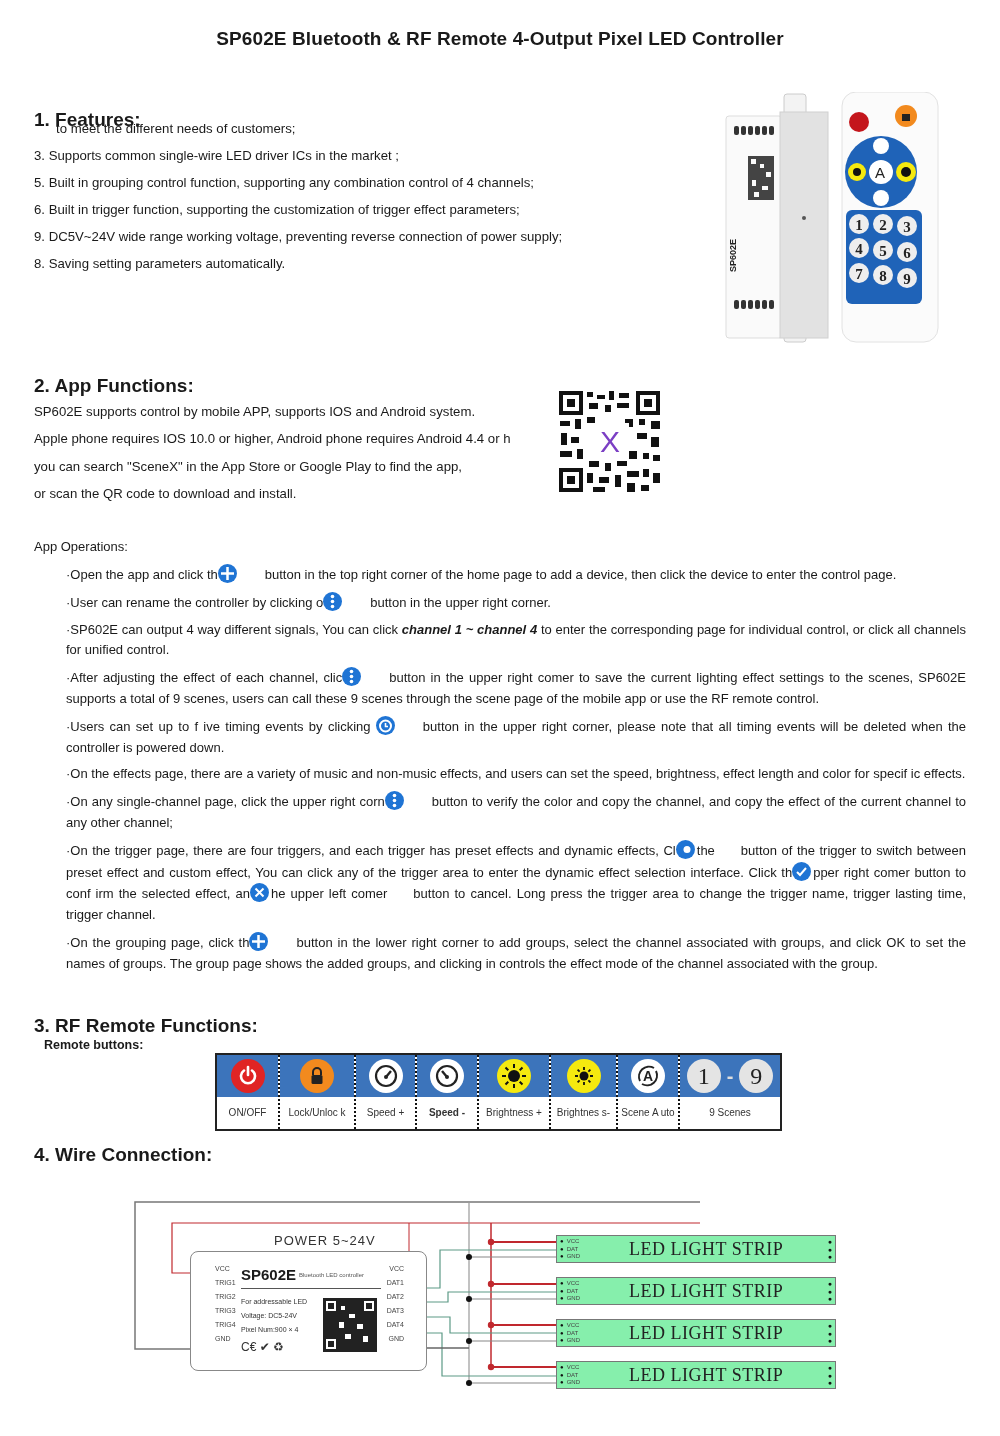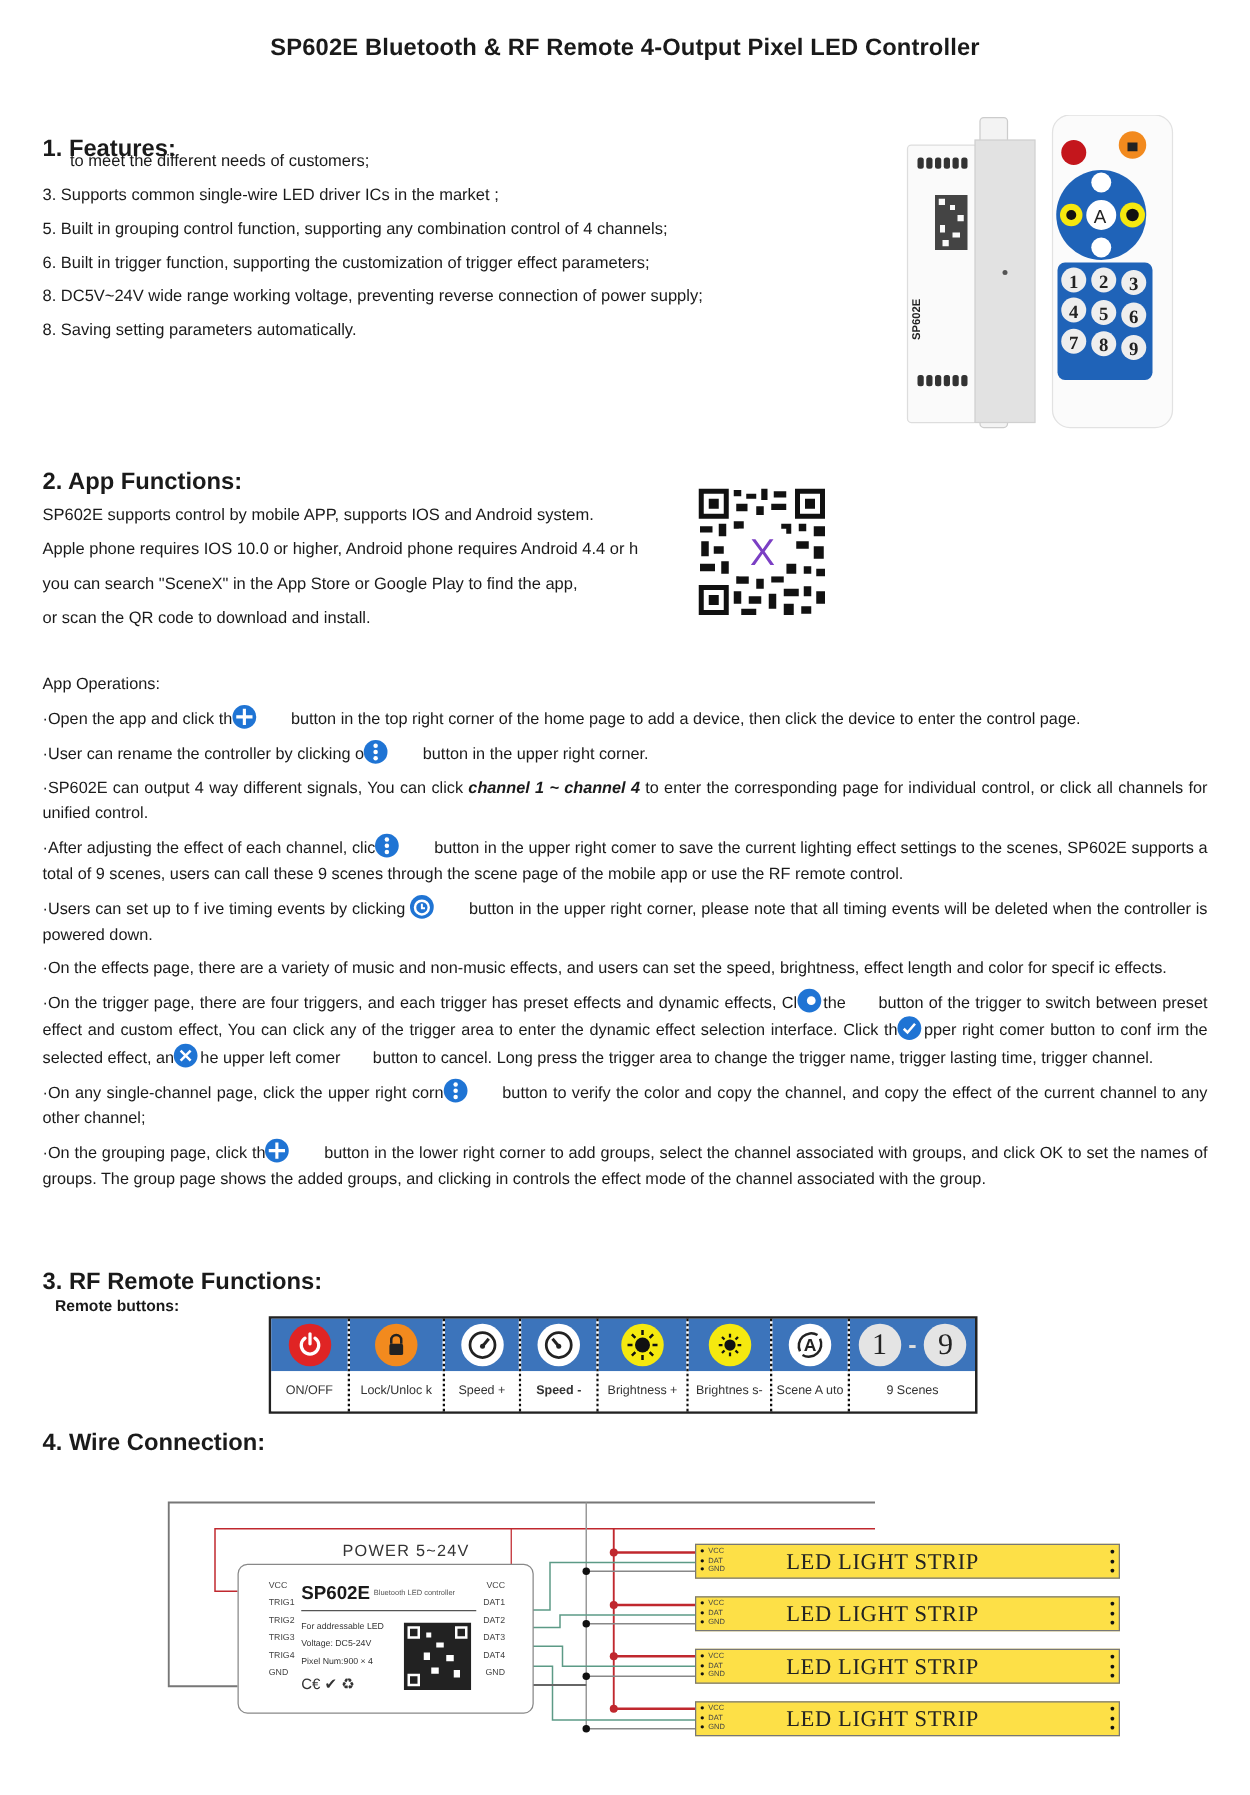--- a/index.html
+++ b/index.html
@@ -7,60 +7,60 @@
   body { position: relative; font-family: "Liberation Sans", sans-serif; color: #1a1a1a; }
   .abs { position: absolute; }
   .title { left: 0; width: 1000px; top: 28px; text-align: center; font-weight: bold; font-size: 19px; letter-spacing: 0.1px; }
   .h2 { font-weight: bold; font-size: 19px; left: 34px; }
   .feat { left: 34px; font-size: 13.2px; line-height: 27px; }
   .feat div { white-space: nowrap; }
   .feat .indent { padding-left: 22px; }
   .app p { font-size: 13.2px; line-height: 27.3px; white-space: nowrap; }
   .ops { left: 34px; width: 932px; font-size: 13px; }
   .ops .hd { line-height: 20px; margin-bottom: 7px; }
-  .ops .para { line-height: 20.8px; margin-bottom: 6px; text-align: justify; }
+  .ops .para { line-height: 20.8px; margin-bottom: 6px; text-align: justify; margin-left: 32px; }
   .ops .para b { font-weight: bold; font-style: italic; }
   .bi { display: inline-block; width: 19px; height: 19px; border-radius: 50%; background: #1f74d4; vertical-align: -4px; position: relative; margin-right: 2px; }
   .bi svg { position: absolute; left: 0; top: 0; }
   .gap { display: inline-block; width: 26px; }
 
   
   .rtable { left: 215px; top: 1053px; width: 567px; height: 78px; border: 2px solid #222; display: flex; }
   .rcol { position: relative; border-right: 2px dotted #111; display: flex; flex-direction: column; }
   .rcol:last-child { border-right: none; }
   .rtop { height: 42px; background: #3c74bb; display: flex; align-items: center; justify-content: center; gap: 6px; }
   .rbot { flex: 1; background: #fff; font-size: 10px; color: #333; display: flex; align-items: center; justify-content: center; text-align: center; line-height: 14px; padding: 0 2px; }
   .ricon { width: 34px; height: 34px; border-radius: 50%; display: flex; align-items: center; justify-content: center; }
   .numc { width: 34px; height: 34px; border-radius: 50%; background: #e4e4e4; font-family: "Liberation Serif", serif; font-size: 24px; display: flex; align-items: center; justify-content: center; color: #222; }
   .dash { color: #ddd; font-size: 20px; font-weight: bold; }
 
   
   .wire { left: 130px; top: 1195px; width: 730px; height: 210px; }
   .ctrl { left: 190px; top: 1251px; width: 237px; height: 120px; border: 1.5px solid #888; border-radius: 8px; background: #fff; }
-  .strip { left: 556px; width: 340px; height: 28px; border: 1.5px solid #777; background: #fde047; }
+  .strip { left: 556px; width: 280px; height: 28px; border: 1.5px solid #777; background: #86efac; }
   .strip .pins { position: absolute; left: 3px; top: 2px; font-size: 6px; line-height: 7.5px; color: #444; }
   .strip .pins span { display: block; }
   .strip .pins span::before { content: "●"; font-size: 6px; margin-right: 3px; color: #111; }
   .strip .label { position: absolute; left: 72px; top: 3px; font-family: "Liberation Serif", serif; font-size: 18px; letter-spacing: 0.5px; color: #222; }
   .strip .enddots { position: absolute; right: 3px; top: 2px; font-size: 7px; line-height: 7.5px; color: #111; }
   .pinL, .pinR { font-size: 7px; color: #444; line-height: 14px; position: absolute; }
   .pinL span, .pinR span { display: block; }
 </style>
 </head>
 <body>
 
 <div class="abs title">SP602E Bluetooth &amp; RF Remote 4-Output Pixel LED Controller</div>
 
 <div class="abs h2" style="top:109px;">1. Features:</div>
 <div class="abs feat" style="top:115px;">
   <div class="indent">to meet the different needs of customers;</div>
   <div>3. Supports common single-wire LED driver ICs in the market ;</div>
   <div>5. Built in grouping control function, supporting any combination control of 4 channels;</div>
   <div>6. Built in trigger function, supporting the customization of trigger effect parameters;</div>
-  <div>8. DC5V~24V wide range working voltage, preventing reverse connection of power supply;</div>
+  <div>9. DC5V~24V wide range working voltage, preventing reverse connection of power supply;</div>
   <div>8. Saving setting parameters automatically.</div>
 </div>
 
 <div class="abs" style="left:722px;top:92px;width:230px;height:258px;">
   <svg width="230" height="258" viewBox="0 0 230 258">
 
     <rect x="62" y="2" width="22" height="24" rx="3" fill="#f3f3f3" stroke="#ccc"></rect>
     <rect x="62" y="222" width="22" height="28" rx="3" fill="#f3f3f3" stroke="#ccc"></rect>
     <rect x="4" y="24" width="56" height="222" rx="3" fill="#fafafa" stroke="#ddd"></rect>
     <rect x="58" y="20" width="48" height="226" fill="#e2e2e2" stroke="#d0d0d0"></rect>
@@ -225,35 +225,35 @@
   <div class="para">
     <span>·Users can set up to f ive timing events by clicking</span> <span class="bi"><svg width="19" height="19">
           <circle cx="9.5" cy="10" r="5.5" fill="none" stroke="#fff" stroke-width="2"></circle>
           <path d="M9.5 7v3.5h2.5" stroke="#fff" stroke-width="1.6" fill="none"></path>
         </svg></span><span class="gap"></span><span>button in the upper right corner, please note that all timing events will be deleted when the controller is powered down.</span>
   </div>
 
   <div class="para">·On the effects page, there are a variety of music and non-music effects, and users can set the speed, brightness, effect length and color for specif ic effects.</div>
 
   <div class="para">
+    <span>·On any single-channel page, click the upper right corn</span><span class="bi"><svg width="19" height="19">
+          <circle cx="9.5" cy="4.5" r="1.8" fill="#fff"></circle>
+          <circle cx="9.5" cy="9.5" r="1.8" fill="#fff"></circle>
+          <circle cx="9.5" cy="14.5" r="1.8" fill="#fff"></circle>
+        </svg></span><span class="gap"></span><span>button to verify the color and copy the channel, and copy the effect of the current channel to any other channel;</span>
+  </div>
+
+  <div class="para">
     <span>·On the trigger page, there are four triggers, and each trigger has preset effects and dynamic effects, Cl</span><span class="bi"><svg width="19" height="19">
           <circle cx="11" cy="9.5" r="3.5" fill="#fff"></circle>
         </svg></span><span>the</span><span class="gap"></span><span>button of the trigger to switch between preset effect and custom effect, You can click any of the trigger area to enter the dynamic effect selection interface. Click th</span><span class="bi"><svg width="19" height="19">
           <path d="M5 10l3 3 6-7" stroke="#fff" stroke-width="2" fill="none"></path>
         </svg></span><span>pper right comer button to conf irm the selected effect, an</span><span class="bi"><svg width="19" height="19">
           <path d="M5.5 5.5l8 8M13.5 5.5l-8 8" stroke="#fff" stroke-width="2"></path>
         </svg></span><span>he upper left comer</span><span class="gap"></span><span>button to cancel. Long press the trigger area to change the trigger name, trigger lasting time, trigger channel.</span>
-  </div>
-
-  <div class="para">
-    <span>·On any single-channel page, click the upper right corn</span><span class="bi"><svg width="19" height="19">
-          <circle cx="9.5" cy="4.5" r="1.8" fill="#fff"></circle>
-          <circle cx="9.5" cy="9.5" r="1.8" fill="#fff"></circle>
-          <circle cx="9.5" cy="14.5" r="1.8" fill="#fff"></circle>
-        </svg></span><span class="gap"></span><span>button to verify the color and copy the channel, and copy the effect of the current channel to any other channel;</span>
   </div>
 
   <div class="para">
     <span>·On the grouping page, click th</span><span class="bi"><svg width="19" height="19">
           <path d="M9.5 3v13M3 9.5h13" stroke="#fff" stroke-width="2.5"></path>
         </svg></span><span class="gap"></span><span>button in the lower right corner to add groups, select the channel associated with groups, and click OK to set the names of groups. The group page shows the added groups, and clicking in controls the effect mode of the channel associated with the group.</span>
   </div>
 </div>
 
 <div class="abs h2" style="top:1015px;">3.   RF Remote Functions:</div>

